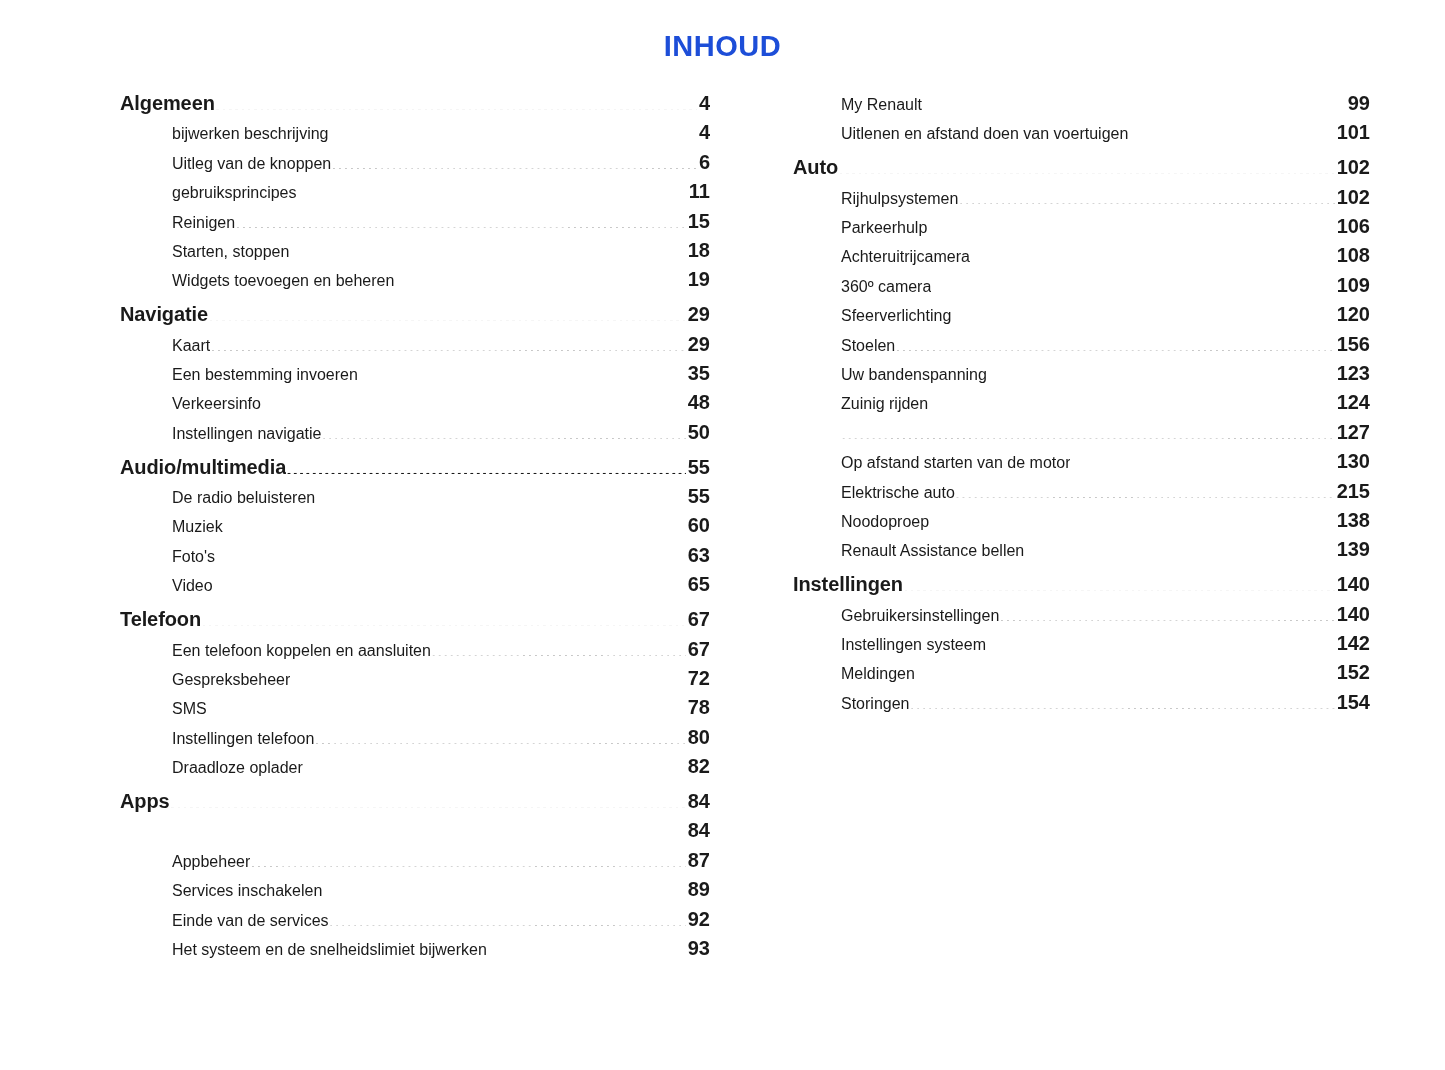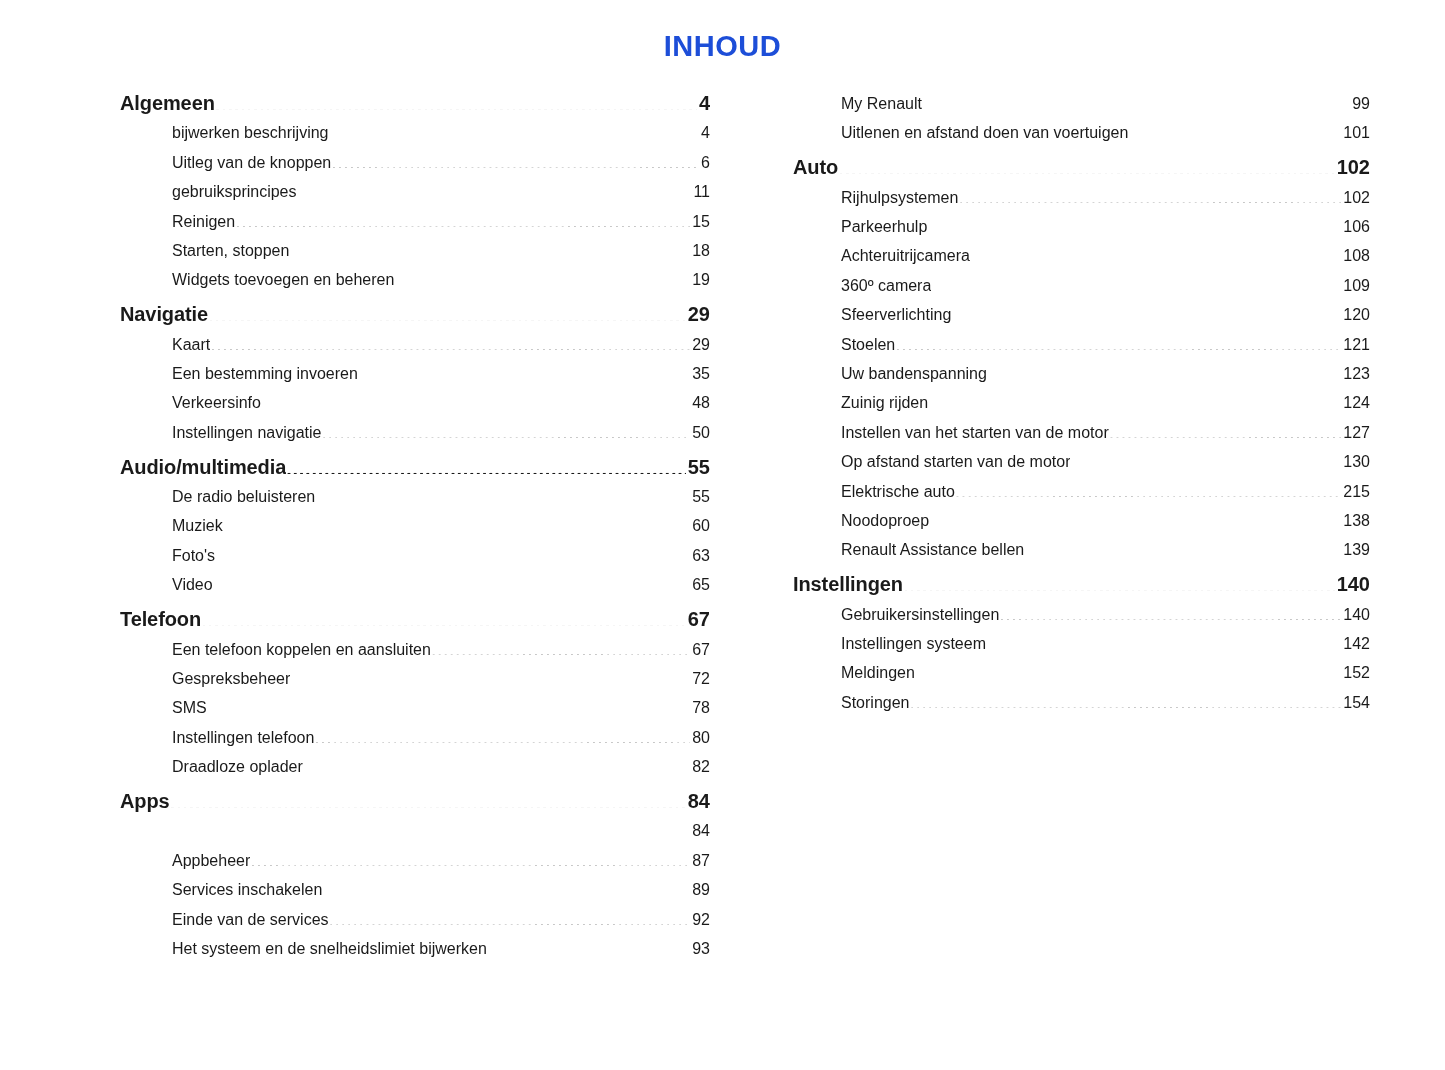--- a/index.html
+++ b/index.html
@@ -78,23 +78,24 @@
     display: block;
     font-size: 19.5px;
     letter-spacing: 0.6px;
     white-space: nowrap;
     position: relative;
     top: -0.12em;
     color: #1a1a1a;
   }
   .toc-entry .page-num {
     flex: 0 0 auto;
-    font-size: 16px;
+    font-size: 20px;
     text-align: right;
     padding-left: 2px;
+    font-weight: bold;
   }
 
   
   .level1 {
     font-weight: bold;
     padding-left: 0px;
     margin-top: 5.5px;
   }
   .level1 .label {
     font-weight: bold;
@@ -321,34 +322,33 @@
           <span class="page-num">109</span>
         </div>
         <div class="toc-entry level2">
           <span class="label">Sfeerverlichting</span>
           <span class="leader"></span>
           <span class="page-num">120</span>
         </div>
         <div class="toc-entry level2">
           <span class="label">Stoelen</span>
           <span class="leader"></span>
-          <span class="page-num">121</span>
+          <span class="page-num">156</span>
         </div>
         <div class="toc-entry level2">
           <span class="label">Uw bandenspanning</span>
           <span class="leader"></span>
           <span class="page-num">123</span>
         </div>
         <div class="toc-entry level2">
           <span class="label">Zuinig rijden</span>
           <span class="leader"></span>
           <span class="page-num">124</span>
         </div>
         <div class="toc-entry level2">
-          <span class="label">Instellen van het starten van de motor</span>
           <span class="leader"></span>
           <span class="page-num">127</span>
         </div>
         <div class="toc-entry level2">
           <span class="label">Op afstand starten van de motor</span>
           <span class="leader"></span>
           <span class="page-num">130</span>
         </div>
         <div class="toc-entry level2">
           <span class="label">Elektrische auto</span>

